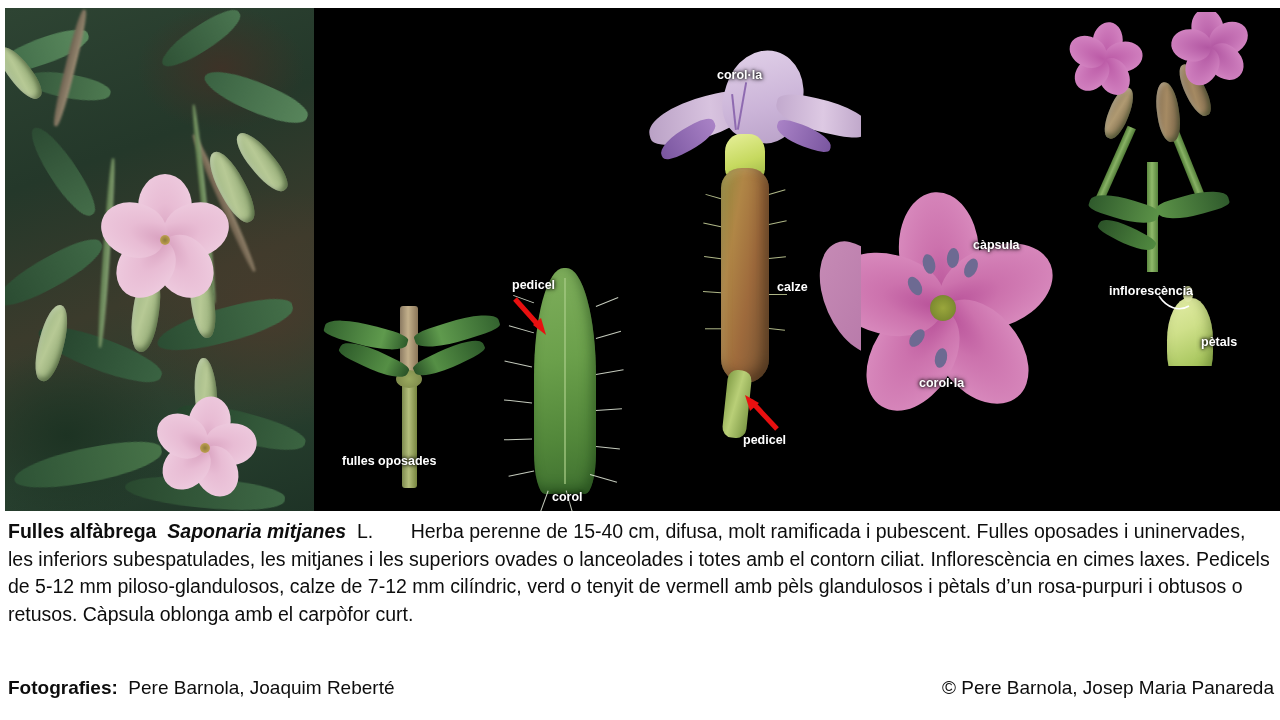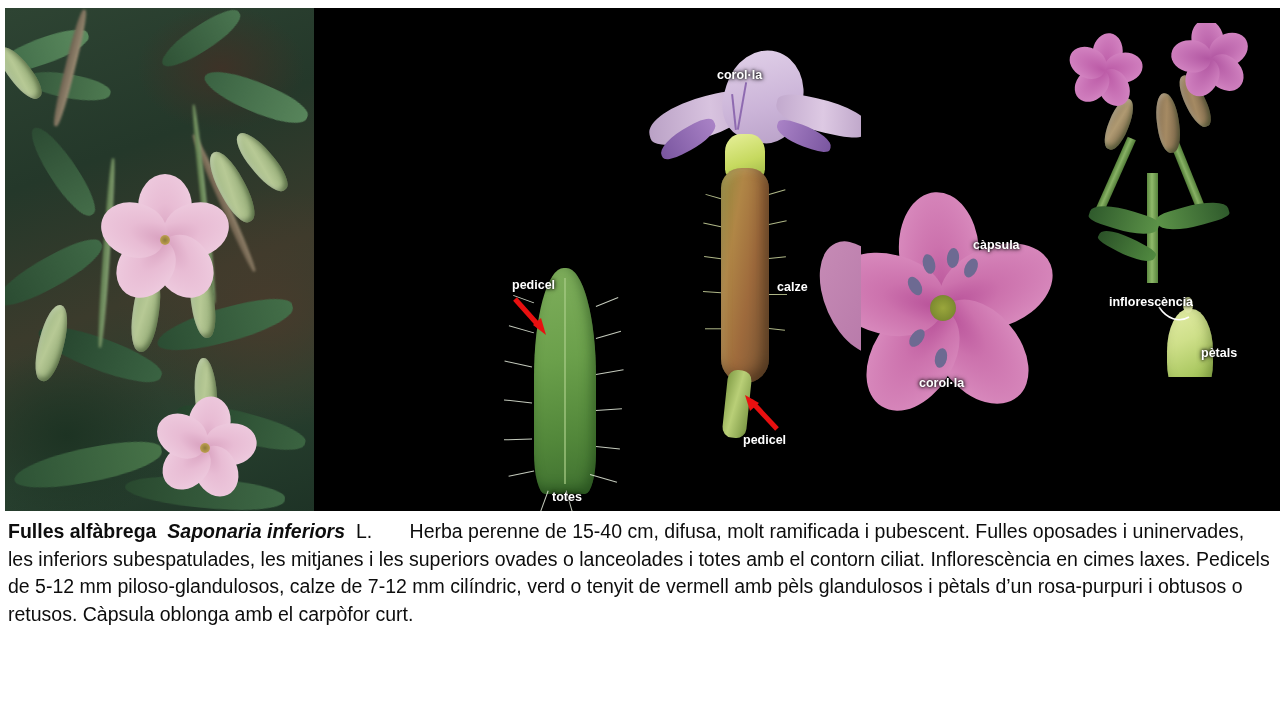--- a/index.html
+++ b/index.html
@@ -76,21 +76,21 @@
   
   #panel-leafcilia{left:499px;top:254px;width:121px;height:249px;background:#000;}
 
   
   #panel-calyx{left:624px;top:0;width:232px;height:503px;background:#000;}
 
   
   #panel-flower{left:856px;top:0;width:200px;height:503px;background:#000;}
 
   
-  #panel-infl{left:1056px;top:15px;width:219px;height:354px;background:#000;}
+  #panel-infl{left:1056px;top:4px;width:219px;height:354px;background:#000;}
 
   
   .lbl{
     position:absolute;
     color:#fff;font-weight:bold;
     font-size:12.5px;
     white-space:nowrap;
     text-shadow:0 0 3px #000,0 0 5px #000;
     z-index:20;
   }
@@ -167,20 +167,46 @@
       <span style="width:42px;height:52px;margin:-52px 0 0 -21px;transform:rotate(10deg);"></span>
       <span style="width:42px;height:52px;margin:-52px 0 0 -21px;transform:rotate(82deg);"></span>
       <span style="width:42px;height:52px;margin:-52px 0 0 -21px;transform:rotate(154deg);"></span>
       <span style="width:42px;height:52px;margin:-52px 0 0 -21px;transform:rotate(226deg);"></span>
       <span style="width:42px;height:52px;margin:-52px 0 0 -21px;transform:rotate(298deg);"></span>
       <div class="core"></div>
     </div>
   </div>
 
 
+  <div class="panel" id="panel-opposite">
+
+    <div style="position:absolute;left:82px;top:44px;width:18px;height:80px;
+                background:linear-gradient(90deg,#8b7a62,#c3b08b 45%,#8a7558);
+                border-radius:3px;"></div>
+    <div style="position:absolute;left:84px;top:116px;width:15px;height:110px;
+                background:linear-gradient(90deg,#7d8a4e,#b4bf7c 45%,#77853f);
+                border-radius:3px;"></div>
+
+    <div style="position:absolute;left:78px;top:108px;width:26px;height:18px;border-radius:50%;
+                background:radial-gradient(circle,#9aa95f 0%,#7e8a4b 80%);"></div>
+
+    <div style="position:absolute;left:6px;top:62px;width:84px;height:22px;
+                border-radius:60% 20% 60% 20%;transform:rotate(16deg);
+                background:linear-gradient(90deg,#33632f,#5f9a4d 70%,#2f5c2b);"></div>
+    <div style="position:absolute;left:20px;top:88px;width:72px;height:20px;
+                border-radius:60% 20% 60% 20%;transform:rotate(26deg);
+                background:linear-gradient(90deg,#2d5a2a,#558f45 70%,#2a5227);"></div>
+    <div style="position:absolute;left:96px;top:58px;width:86px;height:22px;
+                border-radius:20% 60% 20% 60%;transform:rotate(-18deg);
+                background:linear-gradient(90deg,#2f5c2b,#5f9a4d 30%,#33632f);"></div>
+    <div style="position:absolute;left:94px;top:86px;width:74px;height:20px;
+                border-radius:20% 60% 20% 60%;transform:rotate(-26deg);
+                background:linear-gradient(90deg,#2a5227,#558f45 30%,#2d5a2a);"></div>
+    <div class="lbl" style="left:24px;top:192px;">fulles oposades</div>
+  </div>
 
   <div class="panel" id="panel-leafcilia">
 
     <div style="position:absolute;left:30px;top:6px;width:62px;height:226px;
                 border-radius:48% 48% 18% 18%;
                 background:linear-gradient(170deg,#7fae5c 0%,#6ba04b 40%,#52873a 75%,#3f7030 100%);
                 box-shadow:inset -4px -6px 12px rgba(20,55,15,.5);"></div>
     <div style="position:absolute;left:60px;top:16px;width:2px;height:206px;background:#a8cb86;opacity:.65;"></div>
 
     <div class="hair" style="left:30px;top:40px;width:22px;height:1.4px;transform:rotate(200deg);"></div>
@@ -198,21 +224,21 @@
     <div class="hair" style="left:44px;top:228px;width:26px;height:1.4px;transform:rotate(110deg);"></div>
     <div class="hair" style="left:62px;top:228px;width:24px;height:1.4px;transform:rotate(74deg);"></div>
 
     <div class="arrow" style="left:6px;top:34px;width:44px;height:42px;">
       <svg width="44" height="42" viewBox="0 0 44 42">
         <line x1="5" y1="3" x2="30" y2="31" stroke="#e81010" stroke-width="5"></line>
         <polygon points="36,39 23,29 31,22" fill="#e81010"></polygon>
       </svg>
     </div>
     <div class="lbl" style="left:8px;top:16px;">pedicel</div>
-    <div class="lbl" style="left:48px;top:228px;">totes</div>
+    <div class="lbl" style="left:48px;top:228px;">corol</div>
   </div>
 
   <div class="panel" id="panel-calyx">
 
     <div style="position:absolute;left:18px;top:90px;width:106px;height:40px;
                 border-radius:60% 30% 55% 30%;transform:rotate(-14deg);
                 background:linear-gradient(100deg,#b89fc4,#d8c3df 60%,#c2a9cd);"></div>
     <div style="position:absolute;left:96px;top:42px;width:78px;height:92px;
                 border-radius:50% 50% 40% 40%;transform:rotate(16deg);
                 background:linear-gradient(150deg,#e3d3ea,#cbb4d8 60%,#b79fc6);"></div>
@@ -376,21 +402,26 @@
     <div class="lbl" style="left:48px;top:272px;">inflorescència</div>
     <div class="lbl" style="left:140px;top:323px;">pètals</div>
     <div class="lbl" style="left:134px;top:413px;">alfàbrega</div>
     <div class="lbl" style="left:98px;top:482px;">pedicel</div>
   </div>
 
 </div>
 
 <div id="description">
   <span class="common">Fulles alfàbrega</span>
-  <span>&nbsp;</span><span class="sp-name">Saponaria inferiors</span>
+  <span>&nbsp;</span><span class="sp-name">Saponaria mitjanes</span>
   <span>&nbsp;</span><span>L.</span>
   <span class="gap"></span><span>Herba perenne de 15-40 cm, difusa, molt ramificada i pubescent. Fulles oposades i uninervades, les inferiors subespatulades, les mitjanes i les superiors ovades o lanceolades i totes amb el contorn ciliat. Inflorescència en cimes laxes. Pedicels de 5-12 mm piloso-glandulosos, calze de 7-12 mm cilíndric, verd o tenyit de vermell amb pèls glandulosos i pètals d’un rosa-purpuri i obtusos o retusos. Càpsula oblonga amb el carpòfor curt.</span>
 </div>
 
 <div id="footer">
   <div class="row">
+    <div>
+      <span class="lbl-b">Fotografies:</span>
+      <span>&nbsp;</span><span>Pere Barnola, Joaquim Reberté</span>
+    </div>
+    <div>© Pere Barnola, Josep Maria Panareda</div>
   </div>
 </div>
 
 </body></html>

